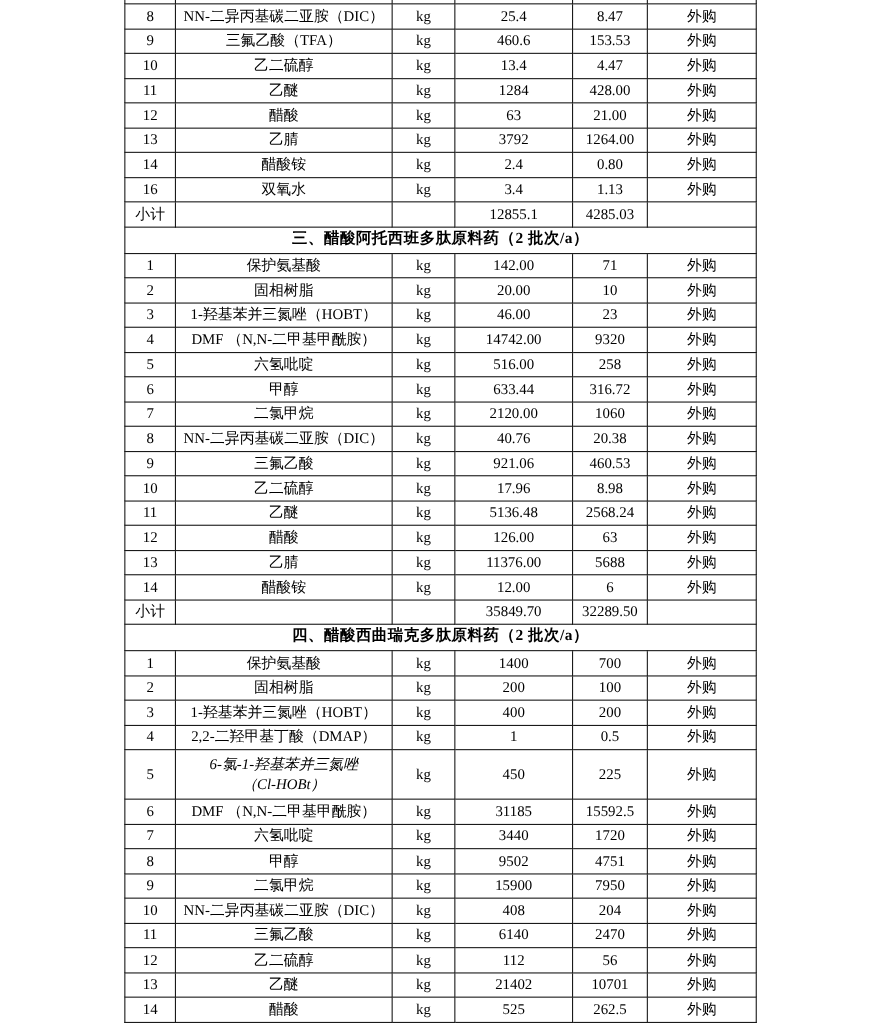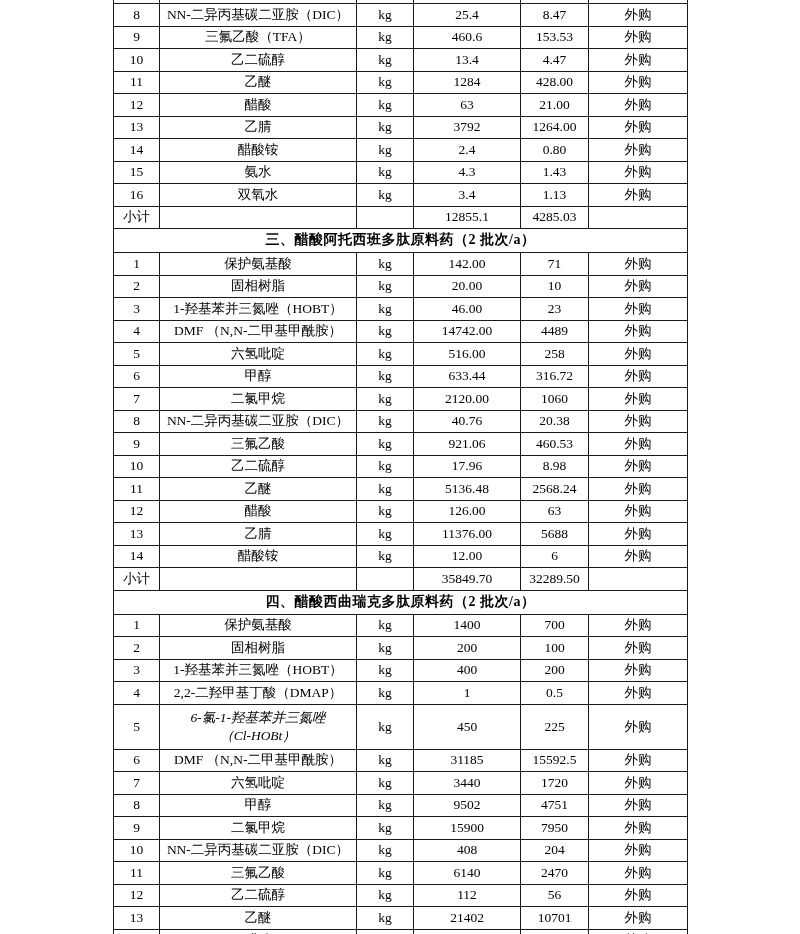--- a/index.html
+++ b/index.html
@@ -128,28 +128,20 @@
         </tr>
         <tr>
           <td>14</td>
           <td class="name-cell">醋酸铵</td>
           <td>kg</td>
           <td>2.4</td>
           <td>0.80</td>
           <td>外购</td>
         </tr>
         <tr>
-          <td>15</td>
-          <td class="name-cell">氨水</td>
-          <td>kg</td>
-          <td>4.3</td>
-          <td>1.43</td>
-          <td>外购</td>
-        </tr>
-        <tr>
           <td>16</td>
           <td class="name-cell">双氧水</td>
           <td>kg</td>
           <td>3.4</td>
           <td>1.13</td>
           <td>外购</td>
         </tr>
         <tr>
           <td>小计</td>
           <td></td>
@@ -183,21 +175,21 @@
           <td>kg</td>
           <td>46.00</td>
           <td>23</td>
           <td>外购</td>
         </tr>
         <tr>
           <td>4</td>
           <td class="name-cell">DMF （N,N-二甲基甲酰胺）</td>
           <td>kg</td>
           <td>14742.00</td>
-          <td>4489</td>
+          <td>9320</td>
           <td>外购</td>
         </tr>
         <tr>
           <td>5</td>
           <td class="name-cell">六氢吡啶</td>
           <td>kg</td>
           <td>516.00</td>
           <td>258</td>
           <td>外购</td>
         </tr>

